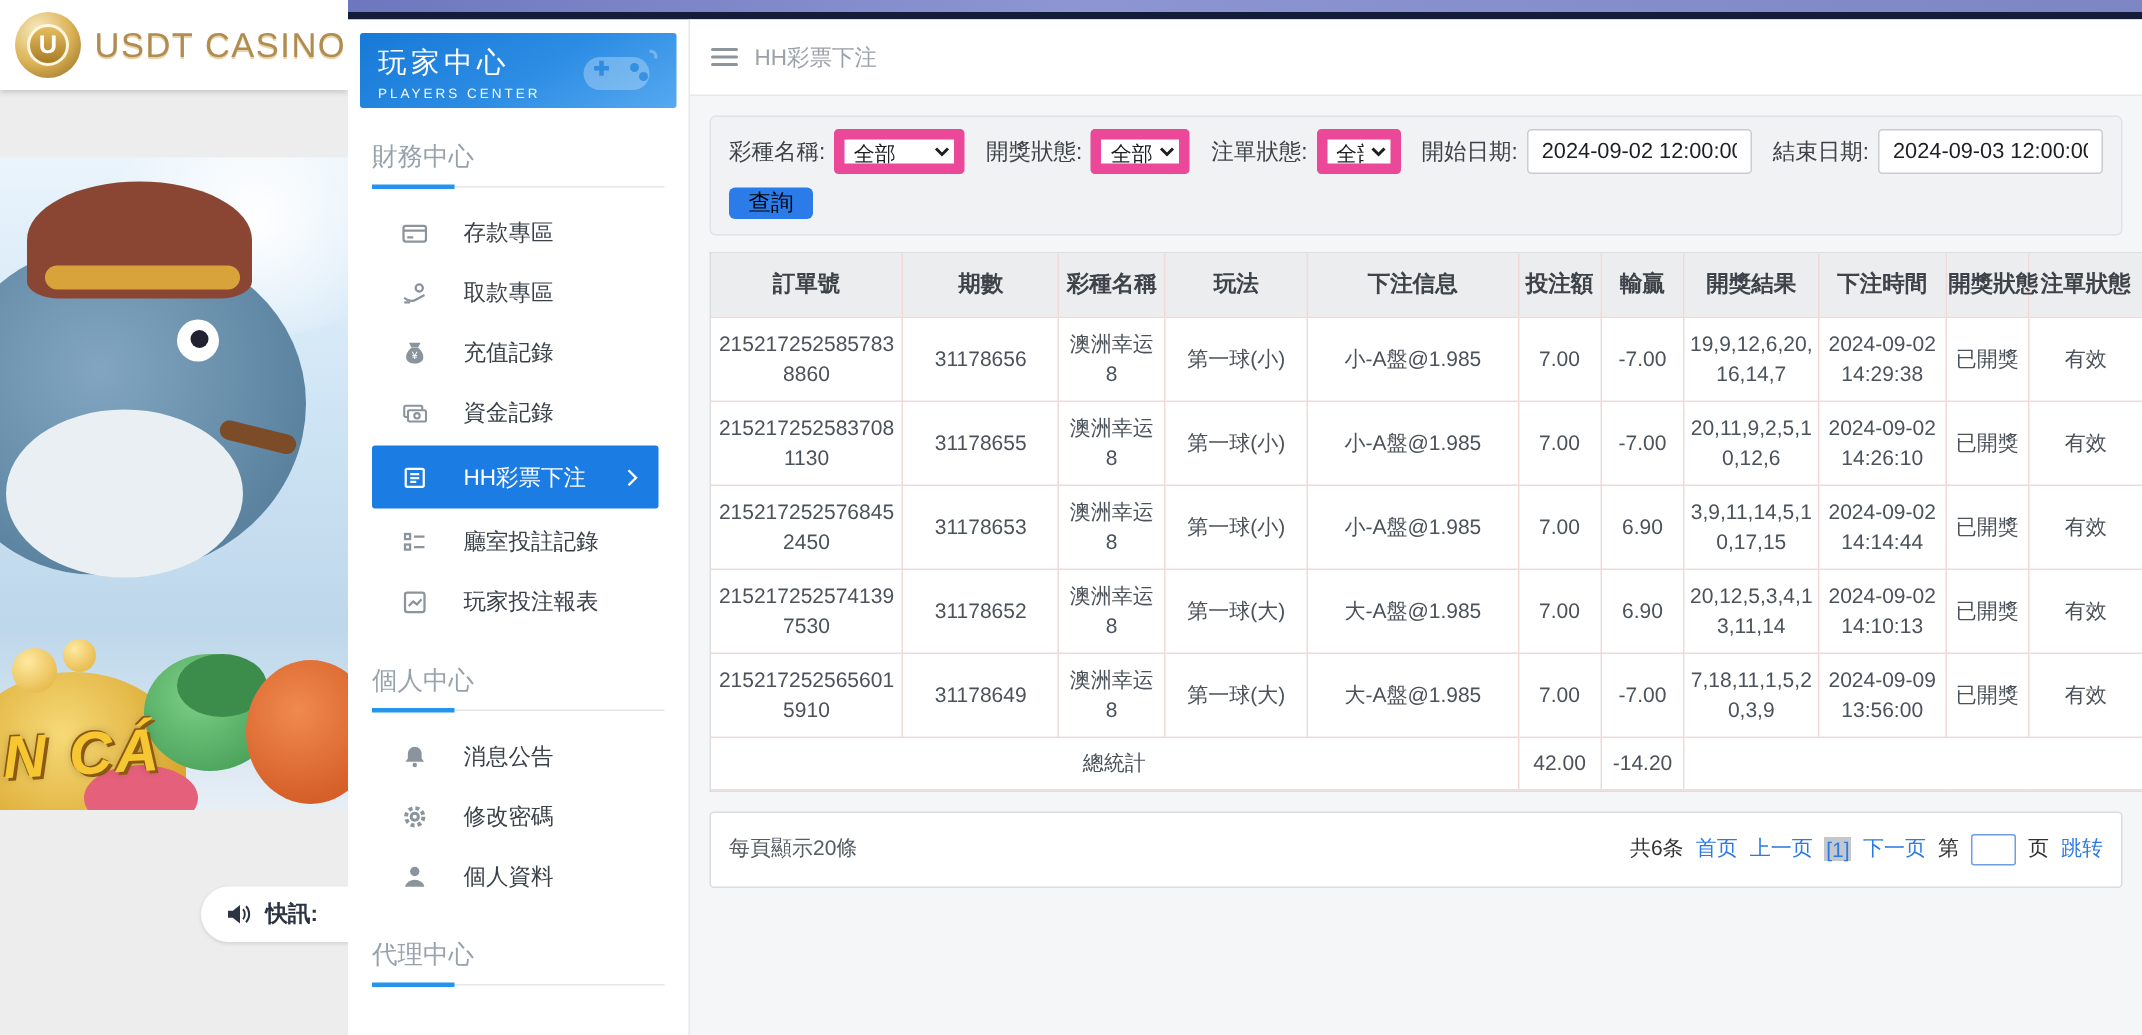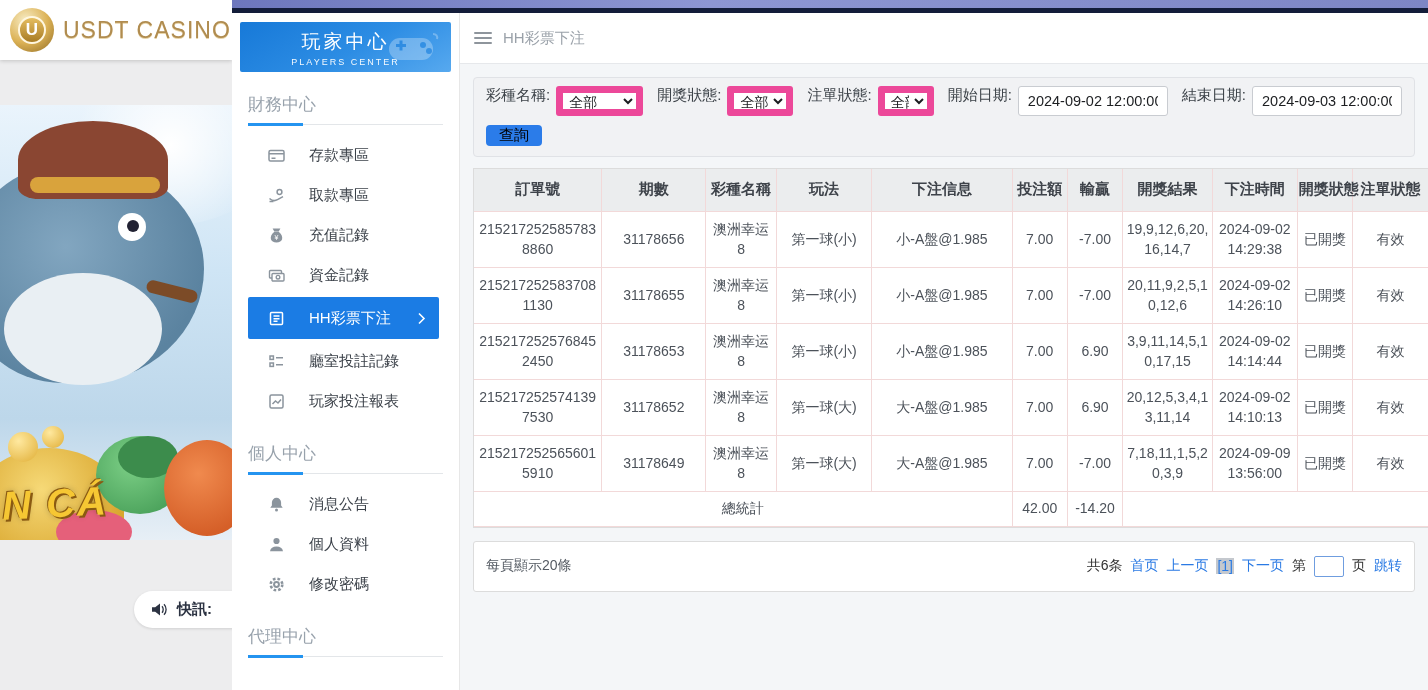--- a/index.html
+++ b/index.html
@@ -39,21 +39,21 @@
 
   
   .right-zone { flex:1; min-width:0; display:flex; flex-direction:column; }
   .strip-purple { height:8px; flex:none; background:linear-gradient(90deg,#6d77bd,#8d96d3 40%,#7d86c5); }
   .strip-navy { height:5px; flex:none; background:var(--navy-strip,#131d3a); }
   .cols { flex:1; min-height:0; display:flex; }
 
   
   .sidebar { width:228px; flex:none; background:#fff; border-right:1px solid #e7e7e7; overflow:hidden; }
   .side-header { margin:9px 8px 0; height:50px; border-radius:2px; position:relative; overflow:hidden; color:#fff; padding:7px 12px 0;
-                 background:linear-gradient(150deg,#1779d8 0%,#2d8de4 55%,#57a9ef 100%);text-align:center; }
+                 background:linear-gradient(150deg,#1779d8 0%,#2d8de4 55%,#57a9ef 100%); }
   .side-title { font-size:19px; letter-spacing:3px; }
   .side-sub { font-size:9px; letter-spacing:2px; margin-top:2px; opacity:.95; }
   .side-header .pad-icon { position:absolute; right:10px; top:8px; opacity:.28; }
   .section-title { margin:21px 16px 0 16px; padding-bottom:9px; font-size:17px; color:#98a2ac; position:relative; }
   .section-title::after { content:""; position:absolute; left:0; right:0; bottom:0; height:1px; background:#e3e6e9; }
   .section-title::before { content:""; position:absolute; left:0; bottom:-1px; width:55px; height:3px; background:#2494f0; z-index:1; }
   .menu { margin-top:10px; }
   .menu-item { height:40px; display:flex; align-items:center; gap:24px; padding-left:36px; font-size:15px; color:#3b4149; cursor:pointer; }
   .menu-item .micon { width:17px; height:17px; color:#8b949d; flex:none; }
   .menu-item.active { margin:2px 20px 2px 16px; padding-left:20px; height:42px; border-radius:2px;
@@ -63,21 +63,21 @@
 
   
   .main { flex:1; min-width:0; display:flex; flex-direction:column; background:#f4f6f8; }
   .toolbar { height:51px; flex:none; background:#fff; border-bottom:1px solid #e6e8eb; display:flex; align-items:center; gap:11px; padding-left:14px; }
   .burger { width:18px; display:flex; flex-direction:column; gap:3px; cursor:pointer; }
   .burger div { height:2px; background:#8e959c; border-radius:1px; }
   .page-title { font-size:15px; color:#9aa1a9; }
   .content { flex:1; min-height:0; padding:13px 0 0 13px; overflow:hidden; }
 
   .filter-panel { background:#f1f2f4; border:1px solid #e0e2e6; border-radius:4px; margin-right:13px; padding:8px 12px 10px; }
-  .filter-row { display:flex; gap:6px; font-size:15px; color:#3c4248; white-space:nowrap; }
+  .filter-row { display:flex; align-items:center; gap:6px; font-size:15px; color:#3c4248; white-space:nowrap; }
   .filter-row label { margin-left:8px; }
   .filter-row label:first-child { margin-left:0; }
   select { font-size:14px; height:30px; padding:0 2px; border:7px solid #ec4899; border-radius:3px; background:#fff; color:#1c1e21; }
   .sel-lottery { width:134px; } .sel-draw { width:74px; } .sel-order { width:56px; }
   .date-input { width:150px; height:30px; font-size:14.5px; padding:0 9px; border:1px solid #c9ccd1; border-radius:3px; color:#1c1e21; background:#fff; }
   .search-btn { margin-top:9px; height:21px; padding:0 13px; background:#2b7ce9; color:#000000; border:0; border-radius:4px; font-size:15px; cursor:pointer; }
 
   .table-panel { margin-top:11px; background:#fff; border:1px solid #dcdcdc; border-right:none; }
   table { width:100%; border-collapse:collapse; table-layout:fixed; }
   th { height:42px; background:#ebedee; font-size:15px; font-weight:bold; color:#3e434a; border:1px solid var(--table-border-pink,#f2d9d9); border-top:none; padding:0 1px; white-space:nowrap; overflow:visible; }
@@ -222,32 +222,32 @@
         <div class="menu">
           <div class="menu-item">
             <span class="micon"><svg width="17" height="17" viewBox="0 0 17 17">
                   <path d="M8.5 1.8a4.6 4.6 0 0 1 4.6 4.6v3.2l1.6 2.2H2.3l1.6-2.2V6.4A4.6 4.6 0 0 1 8.5 1.8z" fill="currentColor"></path>
                   <circle cx="8.5" cy="14" r="1.5" fill="currentColor"></circle>
                 </svg></span>
             <span>消息公告</span>
           </div>
           <div class="menu-item">
             <span class="micon"><svg width="17" height="17" viewBox="0 0 17 17">
-                  <circle cx="8.5" cy="5" r="3.1" fill="currentColor"></circle>
-                  <path d="M2 15.2a6.6 5.6 0 0 1 13 0z" fill="currentColor"></path>
-                </svg></span>
-            <span>個人資料</span>
-          </div>
-          <div class="menu-item">
-            <span class="micon"><svg width="17" height="17" viewBox="0 0 17 17">
                   <circle cx="8.5" cy="8.5" r="5.8" fill="none" stroke="currentColor" stroke-width="2.6" stroke-dasharray="2.6 2.0"></circle>
                   <circle cx="8.5" cy="8.5" r="3.4" fill="currentColor"></circle>
                   <circle cx="8.5" cy="8.5" r="1.4" fill="#fff"></circle>
                 </svg></span>
             <span>修改密碼</span>
+          </div>
+          <div class="menu-item">
+            <span class="micon"><svg width="17" height="17" viewBox="0 0 17 17">
+                  <circle cx="8.5" cy="5" r="3.1" fill="currentColor"></circle>
+                  <path d="M2 15.2a6.6 5.6 0 0 1 13 0z" fill="currentColor"></path>
+                </svg></span>
+            <span>個人資料</span>
           </div>
         </div>
 
         <div class="section-title">代理中心</div>
 
       </nav>
 
       <main class="main">
         <div class="toolbar">
           <span class="burger">

